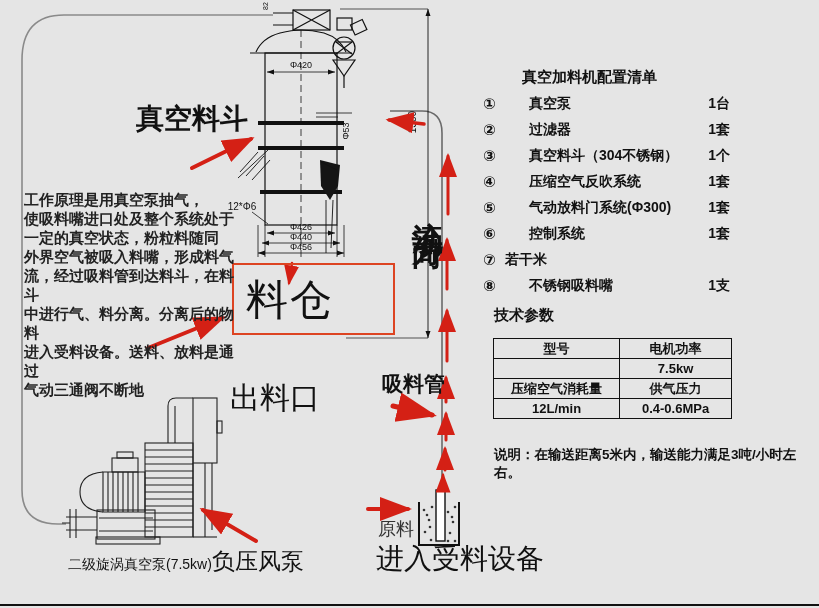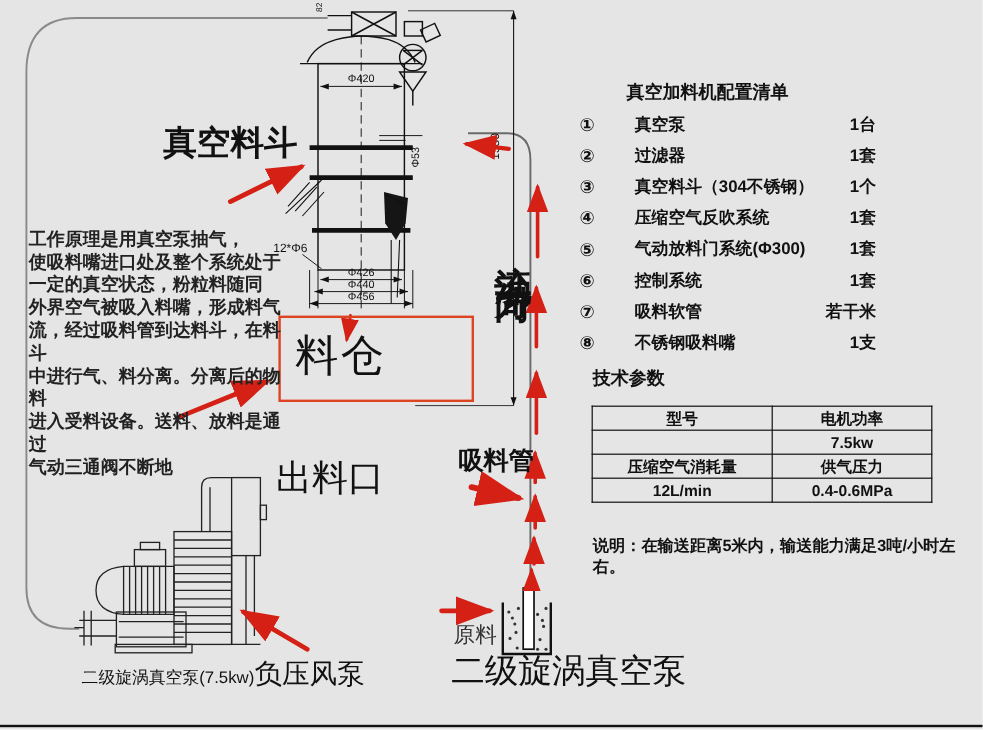--- a/index.html
+++ b/index.html
@@ -5,40 +5,40 @@
   html,body{margin:0;padding:0;background:#fff;}
   #canvas{position:relative;width:819px;height:608px;background:#e5e5e5;overflow:hidden;
           font-family:"Liberation Sans","DejaVu Sans",sans-serif;color:#111;}
   .abs{position:absolute;}
   svg{position:absolute;left:0;top:0;}
   
   .principle{left:24px;top:190px;width:212px;font-size:15px;line-height:19px;
              white-space:pre-line;font-weight:600;color:#222;}
   
   .lbl-hopper{left:136px;top:100px;font-size:28px;font-weight:700;}
-  .lbl-silo{left:246px;top:272px;font-size:36px;font-weight:500;letter-spacing:2px;}
+  .lbl-silo{left:246px;top:272px;font-size:42px;font-weight:500;letter-spacing:2px;}
   .lbl-outlet{left:230px;top:330px;font-size:30px;font-weight:500;margin-top:48px;}
   .lbl-flow{left:406px;top:196px;font-size:31px;font-weight:600;writing-mode:vertical-rl;
             text-orientation:upright;letter-spacing:6px;height:160px;}
   .lbl-suction{left:382px;top:370px;font-size:21px;font-weight:700;}
   .lbl-raw{left:378px;top:517px;font-size:18px;color:#333;text-align:center;}
   .lbl-ready{left:376px;top:540px;font-size:28px;font-weight:500;}
   .lbl-negpump{left:212px;top:546px;font-size:23px;font-weight:500;}
   .lbl-vortex{left:52px;top:556px;font-size:14px;font-weight:500;margin-left:16px;}
   
   .silo-box{left:232px;top:263px;width:159px;height:68px;border:2px solid #d42;}
   
   .list-title{left:522px;top:68px;font-size:15px;font-weight:700;}
   .parts{left:483px;top:91px;width:247px;}
   .part-row{display:flex;align-items:center;height:26px;font-size:14px;font-weight:700;}
   .part-num{width:22px;font-size:15px;}
   .part-name{flex:1;margin-left:24px;}
   .part-qty{text-align:left;white-space:nowrap;}
   .tech-head{left:494px;top:306px;font-size:15px;font-weight:700;}
-  table.tech{position:absolute;left:493px;top:338px;width:284px;border-collapse:collapse;}
+  table.tech{position:absolute;left:493px;top:338px;width:239px;border-collapse:collapse;}
   table.tech td{border:1.5px solid #111;height:19px;text-align:center;
                 font-size:13px;font-weight:700;padding:0 2px;}
   table.tech td.c1{width:127px;} table.tech td.c2{width:112px;}
   .note{left:494px;top:434px;width:320px;font-size:13.5px;font-weight:700;margin-top:12px;}
   .bottom-rule{left:0;top:604px;width:819px;height:2px;background:#111;}
 </style>
 </head>
 <body>
 
 <div id="canvas">
@@ -195,21 +195,21 @@
 流，经过吸料管到达料斗，在料斗
 中进行气、料分离。分离后的物料
 进入受料设备。送料、放料是通过
 气动三通阀不断地</div>
   <div class="abs lbl-hopper">真空料斗</div>
   <div class="abs lbl-silo">料仓</div>
   <div class="abs lbl-outlet">出料口</div>
   <div class="abs lbl-flow">流动方向</div>
   <div class="abs lbl-suction">吸料管</div>
   <div class="abs lbl-raw">原料</div>
-  <div class="abs lbl-ready">二级旋涡真空泵</div>
+  <div class="abs lbl-ready">进入受料设备</div>
   <div class="abs lbl-negpump">负压风泵</div>
   <div class="abs lbl-vortex">二级旋涡真空泵(7.5kw)</div>
 
   <div class="abs list-title">真空加料机配置清单</div>
   <div class="abs parts">
     <div class="part-row">
       <span class="part-num">①</span>
       <span class="part-name">真空泵</span>
       <span class="part-qty">1台</span>
     </div>
@@ -233,21 +233,20 @@
       <span class="part-name">气动放料门系统(Φ300)</span>
       <span class="part-qty">1套</span>
     </div>
     <div class="part-row">
       <span class="part-num">⑥</span>
       <span class="part-name">控制系统</span>
       <span class="part-qty">1套</span>
     </div>
     <div class="part-row">
       <span class="part-num">⑦</span>
-      <span class="part-name">吸料软管</span>
       <span class="part-qty">若干米</span>
     </div>
     <div class="part-row">
       <span class="part-num">⑧</span>
       <span class="part-name">不锈钢吸料嘴</span>
       <span class="part-qty">1支</span>
     </div>
   </div>
 
   <div class="abs tech-head">技术参数</div>

